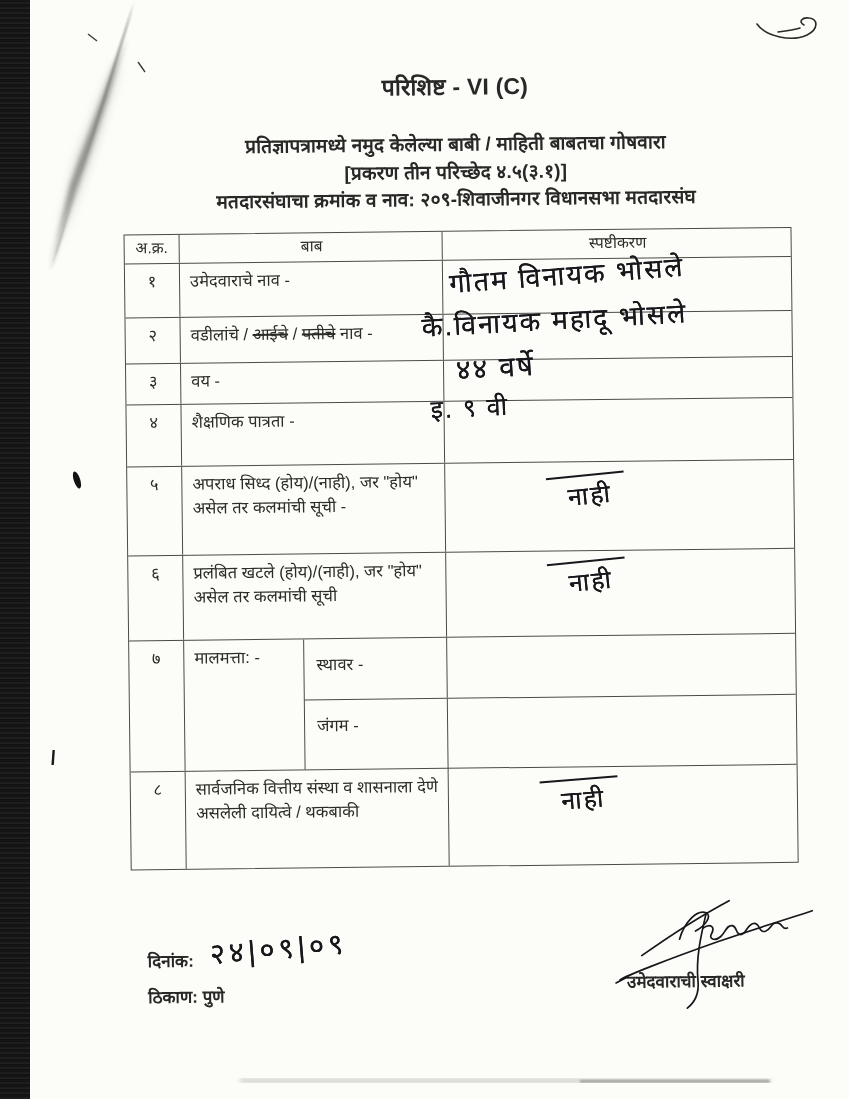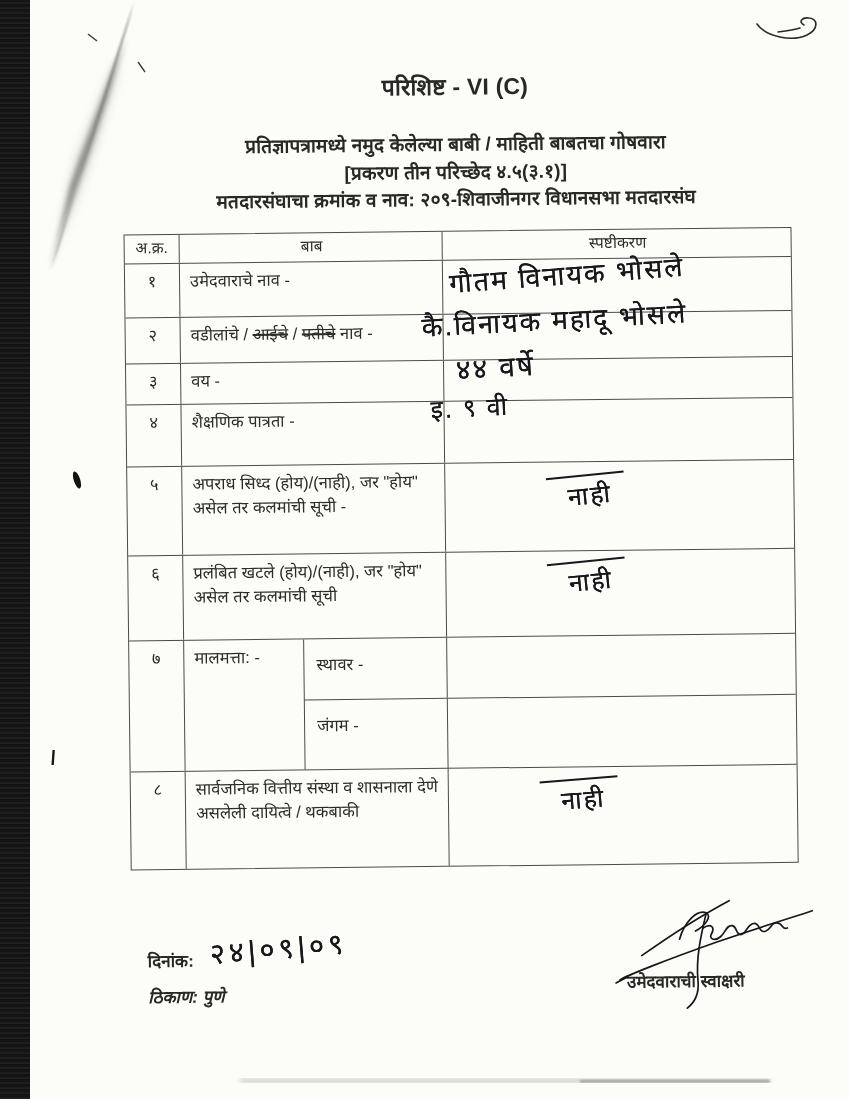--- a/index.html
+++ b/index.html
@@ -141,21 +141,21 @@
     <div class="ink" style="left:452px;top:257px;font-size:27px;transform:rotate(-3.5deg);">गौतम विनायक भोसले</div>
     <div class="ink" style="left:424px;top:302px;font-size:27px;transform:rotate(-2.5deg);">कै.विनायक महादू भोसले</div>
     <div class="ink" style="left:458px;top:348px;font-size:28px;transform:rotate(-3deg);">४४ वर्षे</div>
     <div class="ink" style="left:432px;top:390px;font-size:25px;transform:rotate(-2deg);">इ. ९ वी</div>
     <div class="ink naahi" style="left:548px;top:476px;font-size:25px;transform:rotate(-5deg);">नाही</div>
     <div class="ink naahi" style="left:548px;top:562px;font-size:25px;transform:rotate(-5deg);">नाही</div>
     <div class="ink naahi" style="left:538px;top:780px;font-size:25px;transform:rotate(-4deg);">नाही</div>
     <div class="ink" style="left:205px;top:926px;font-size:29px;letter-spacing:4px;transform:rotate(-4deg);">२४|०९|०९</div>
 
     <div class="print-small" style="left:143px;top:946px;">दिनांक:</div>
-    <div class="print-small" style="left:143px;top:982px;font-style:italic;"><span>ठिकाण:</span> <span>पुणे</span></div>
+    <div class="print-small" style="left:143px;top:982px;"><span>ठिकाण:</span> <span>पुणे</span></div>
     <div class="print-small" style="left:622px;top:972px;">उमेदवाराची स्वाक्षरी</div>
 
     <svg class="signature" style="position:absolute;left:603px;top:890px;" width="215" height="125" viewBox="0 0 215 125">
       <g fill="none" stroke="#17171c" stroke-width="1.7" stroke-linecap="round">
         <path d="M 12 92 C 18 88 60 72 110 55 C 155 40 190 30 205 25"></path>
         <path d="M 8 95 L 20 89"></path>
         <path d="M 34 68 C 60 50 95 28 122 14"></path>
         <path d="M 72 52 C 77 35 90 22 99 26 C 105 29 98 39 88 44"></path>
         <path d="M 96 41 C 103 36 108 40 104 47 C 101 52 107 55 113 50 C 118 46 119 38 125 39 C 130 40 128 49 134 48 C 139 47 140 37 147 37 C 153 37 151 47 158 45 C 164 43 164 35 171 37 C 176 39 175 44 180 42"></path>
         <path d="M 99 26 C 93 50 88 72 90 94 C 91 106 87 115 79 121"></path>

